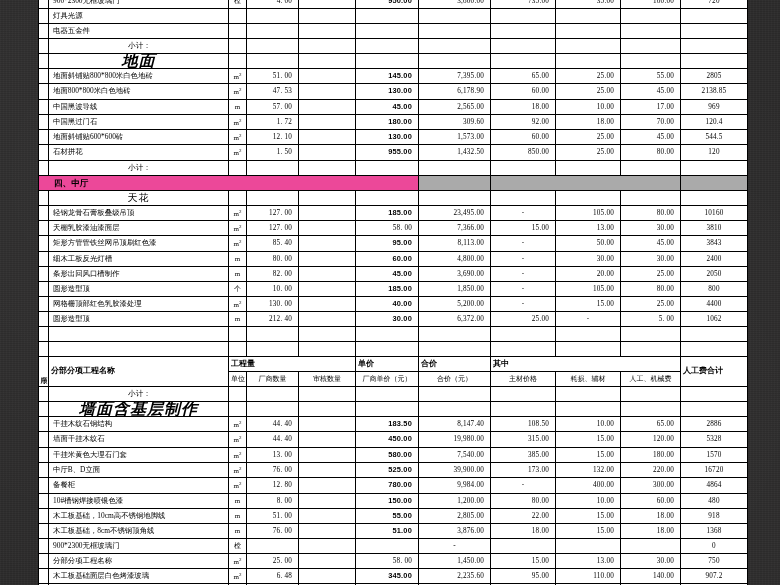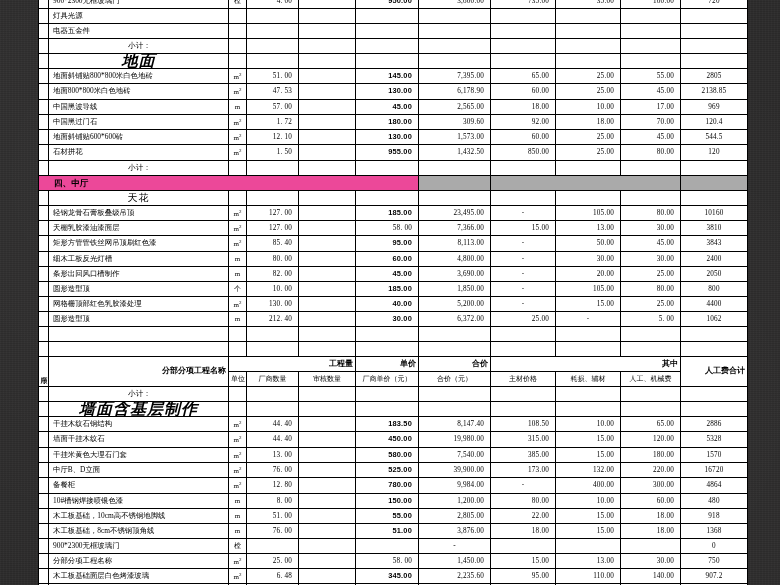--- a/index.html
+++ b/index.html
@@ -61,21 +61,21 @@
     text-align:center;font-weight:bold;font-style:italic;
     font-size:16px;letter-spacing:1px;
     font-family:"Liberation Serif","DejaVu Serif",serif;
   }
   .grp2{
     text-align:center;font-weight:normal;
     font-size:10px;letter-spacing:1px;
     font-family:"Liberation Sans","DejaVu Sans",sans-serif;
   }
   .hd{
-    text-align:right;font-weight:bold;font-size:8px;
+    text-align:left;font-weight:bold;font-size:8px;
     font-family:Liberation Serif, serif;
     margin-top:12px;
   }
   .hd2{
     text-align:center;font-size:7px;
     font-family:"Liberation Sans","DejaVu Sans",sans-serif;
   }
   .vert{
     writing-mode:vertical-rl;text-orientation:upright;
     font-size:7px;line-height:8px;text-align:center;

